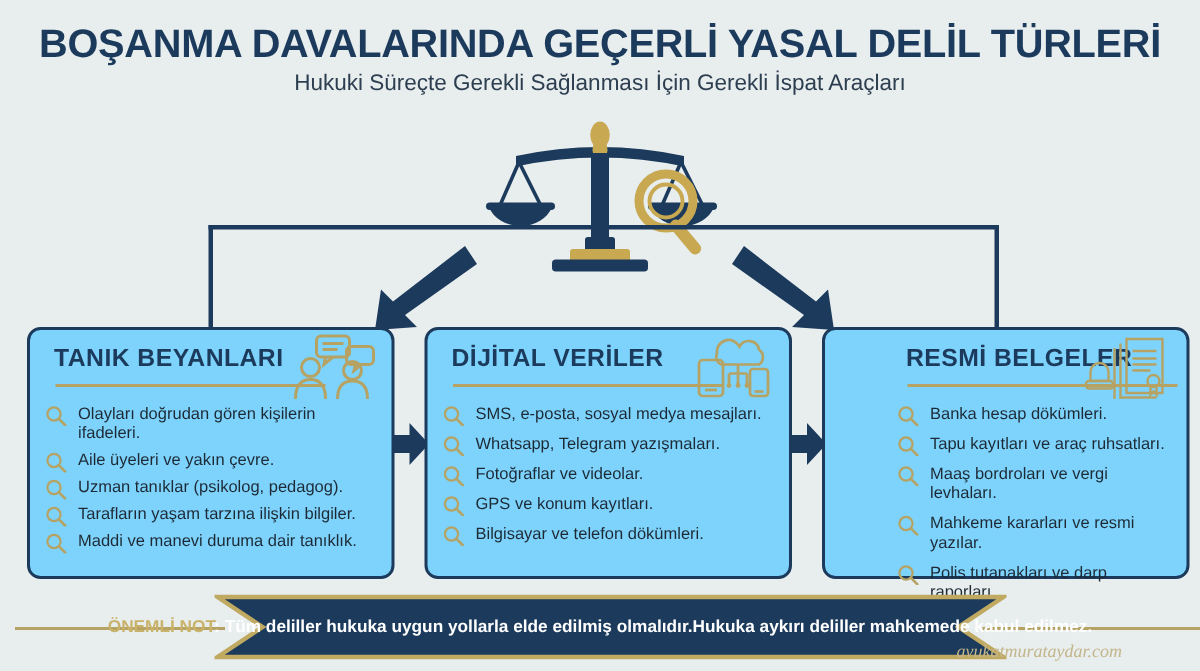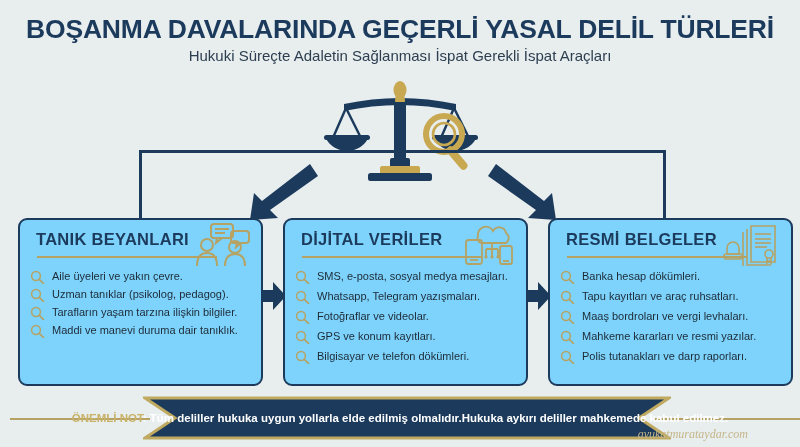--- a/index.html
+++ b/index.html
@@ -42,21 +42,21 @@
   
   .card{
     position:absolute;top:218px;height:168px;
     background:#7dd3fc;
     border:2.5px solid #1b3a5c;
     border-radius:9px;
     box-sizing:border-box;
   }
   .card-1{left:18px;width:245px;}
   .card-2{left:283px;width:245px;}
-  .card-3{left:548px;width:245px;}
+  .card-3{left:548px;width:245px;padding-left:38px;}
 
   .card-head{
     position:relative;height:46px;
   }
   .card-title{
     position:absolute;left:16px;top:10px;
     font-size:16.5px;font-weight:bold;
     color:#1b3a5c;letter-spacing:0.3px;
     white-space:nowrap;
   }
@@ -107,21 +107,21 @@
     color:#c4b68a;
     white-space:nowrap;
   }
 </style>
 </head>
 <body>
 
 <div id="stage">
 
   <div class="title">BOŞANMA DAVALARINDA GEÇERLİ YASAL DELİL TÜRLERİ</div>
-  <div class="subtitle">Hukuki Süreçte Adaletin Sağlanması İspat Gerekli İspat Araçları</div>
+  <div class="subtitle">Hukuki Süreçte Gerekli Sağlanması İçin Gerekli İspat Araçları</div>
 
   <div class="emblem">
     <svg viewBox="0 0 156 104" width="156" height="104">
 
       <path d="M22 26 Q78 14 134 26 L134 33 Q78 21 22 33 Z" fill="#1b3a5c"></path>
 
       <ellipse cx="78" cy="12" rx="6.5" ry="9" fill="#c8a951"></ellipse>
       <ellipse cx="78" cy="22" rx="5" ry="7" fill="#c8a951"></ellipse>
 
       <rect x="72" y="24" width="12" height="64" fill="#1b3a5c"></rect>
@@ -185,20 +185,29 @@
             <line x1="24" y1="11" x2="34" y2="11"></line>
             <circle cx="16" cy="23" r="6"></circle>
             <path d="M6 44 Q6 31 16 31 Q26 31 26 44"></path>
             <circle cx="44" cy="25" r="6"></circle>
             <path d="M34 44 Q34 32 44 32 Q54 32 54 44"></path>
           </g>
         </svg>
       </div>
     </div>
     <ul class="list">
+      <li>
+        <span class="mag">
+          <svg viewBox="0 0 15 14" width="15" height="14">
+              <circle cx="6" cy="6" r="4.4" fill="none" stroke="#b6a263" stroke-width="1.5"></circle>
+              <line x1="9.3" y1="9.3" x2="13.5" y2="13.5" stroke="#b6a263" stroke-width="1.7" stroke-linecap="round"></line>
+            </svg>
+        </span>
+        <span>Olayları doğrudan gören kişilerin ifadeleri.</span>
+      </li>
       <li>
         <span class="mag">
           <svg viewBox="0 0 15 14" width="15" height="14">
               <circle cx="6" cy="6" r="4.4" fill="none" stroke="#b6a263" stroke-width="1.5"></circle>
               <line x1="9.3" y1="9.3" x2="13.5" y2="13.5" stroke="#b6a263" stroke-width="1.7" stroke-linecap="round"></line>
             </svg>
         </span>
         <span>Aile üyeleri ve yakın çevre.</span>
       </li>
       <li>

